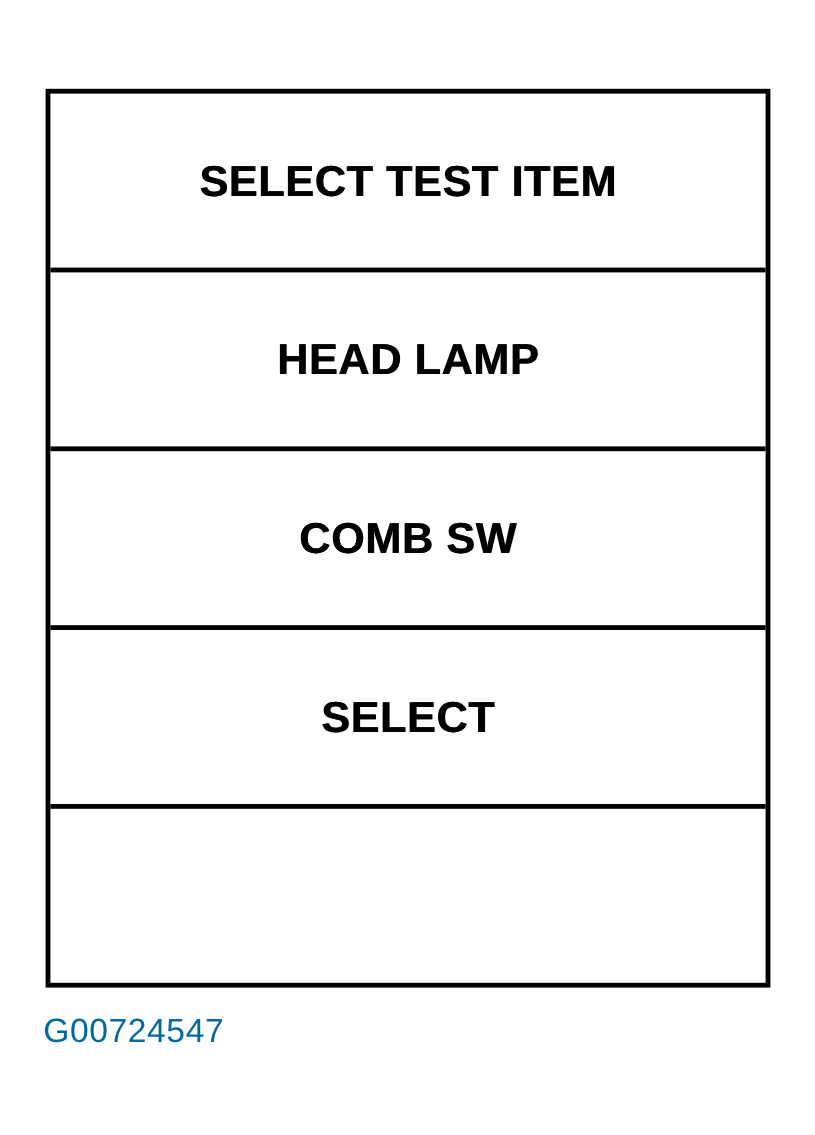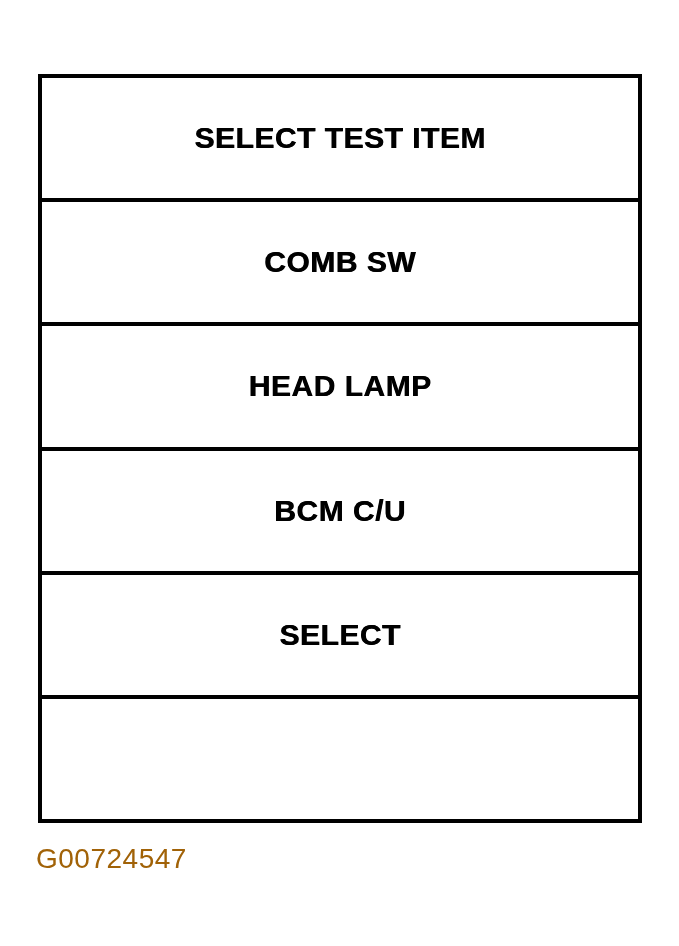--- a/index.html
+++ b/index.html
@@ -32,63 +32,60 @@
     display: flex;
     align-items: center;
     justify-content: center;
     border-bottom: 4px solid #000000;
     box-sizing: border-box;
   }
   .menu-row:last-child {
     border-bottom: none;
   }
   .menu-row .label {
-    font-size: 30px;
+    font-size: 36px;
     font-weight: bold;
     letter-spacing: 0.5px;
     color: #000000;
     white-space: nowrap;
     
     text-shadow: 0.6px 0 0 #000000;
   }
   .figure-id {
     position: absolute;
     left: 36px;
     top: 843px;
     font-size: 28px;
     font-weight: normal;
-    color: #a16207;
+    color: #0369a1;
     letter-spacing: 0.5px;
     white-space: nowrap;
   }
 </style>
 </head>
 <body>
 
 <div class="page">
 
   <div class="menu-table">
 
     <div class="menu-row">
       <span class="label">SELECT TEST ITEM</span>
     </div>
 
 
     <div class="menu-row">
+      <span class="label">HEAD LAMP</span>
+    </div>
+
+    <div class="menu-row">
       <span class="label">COMB SW</span>
     </div>
 
-    <div class="menu-row">
-      <span class="label">HEAD LAMP</span>
-    </div>
 
-
-    <div class="menu-row">
-      <span class="label">BCM C/U</span>
-    </div>
 
     <div class="menu-row">
       <span class="label">SELECT</span>
     </div>
 
     <div class="menu-row">
       <span class="label"></span>
     </div>
 
   </div>

